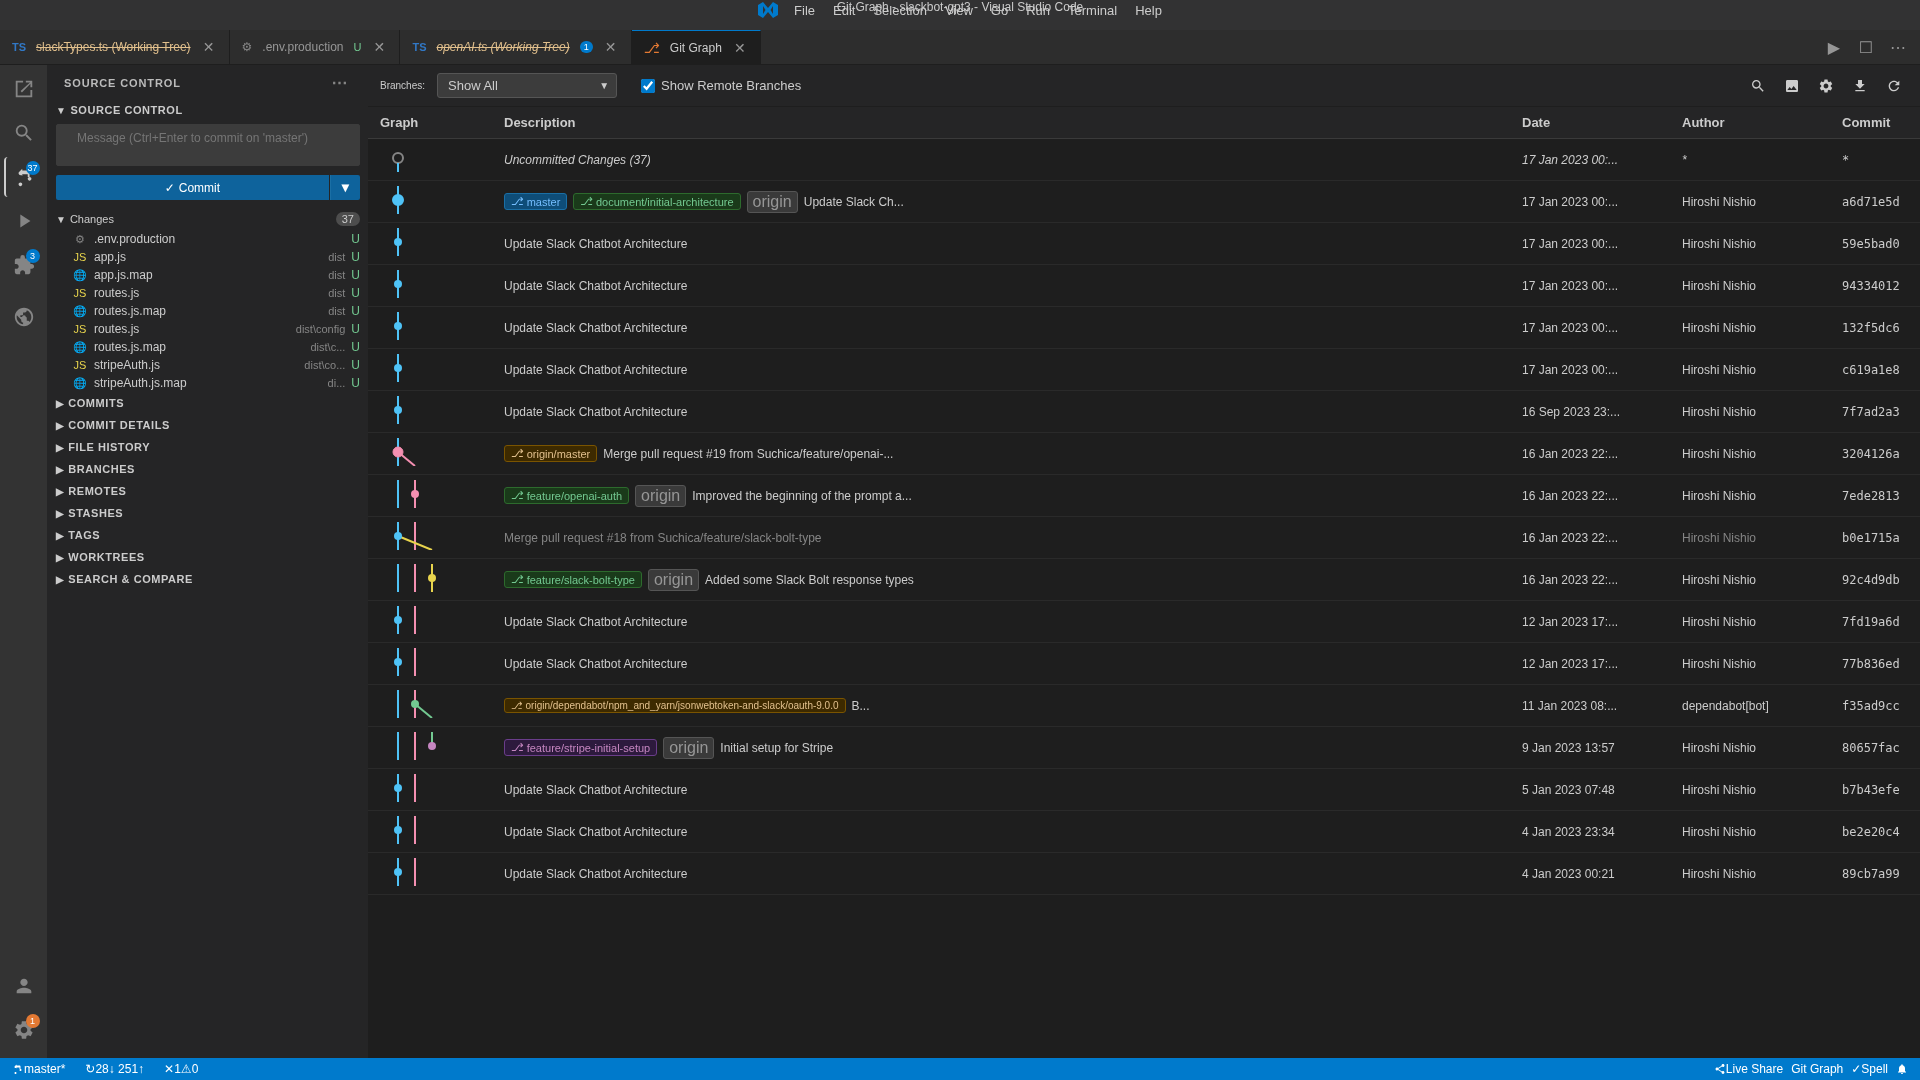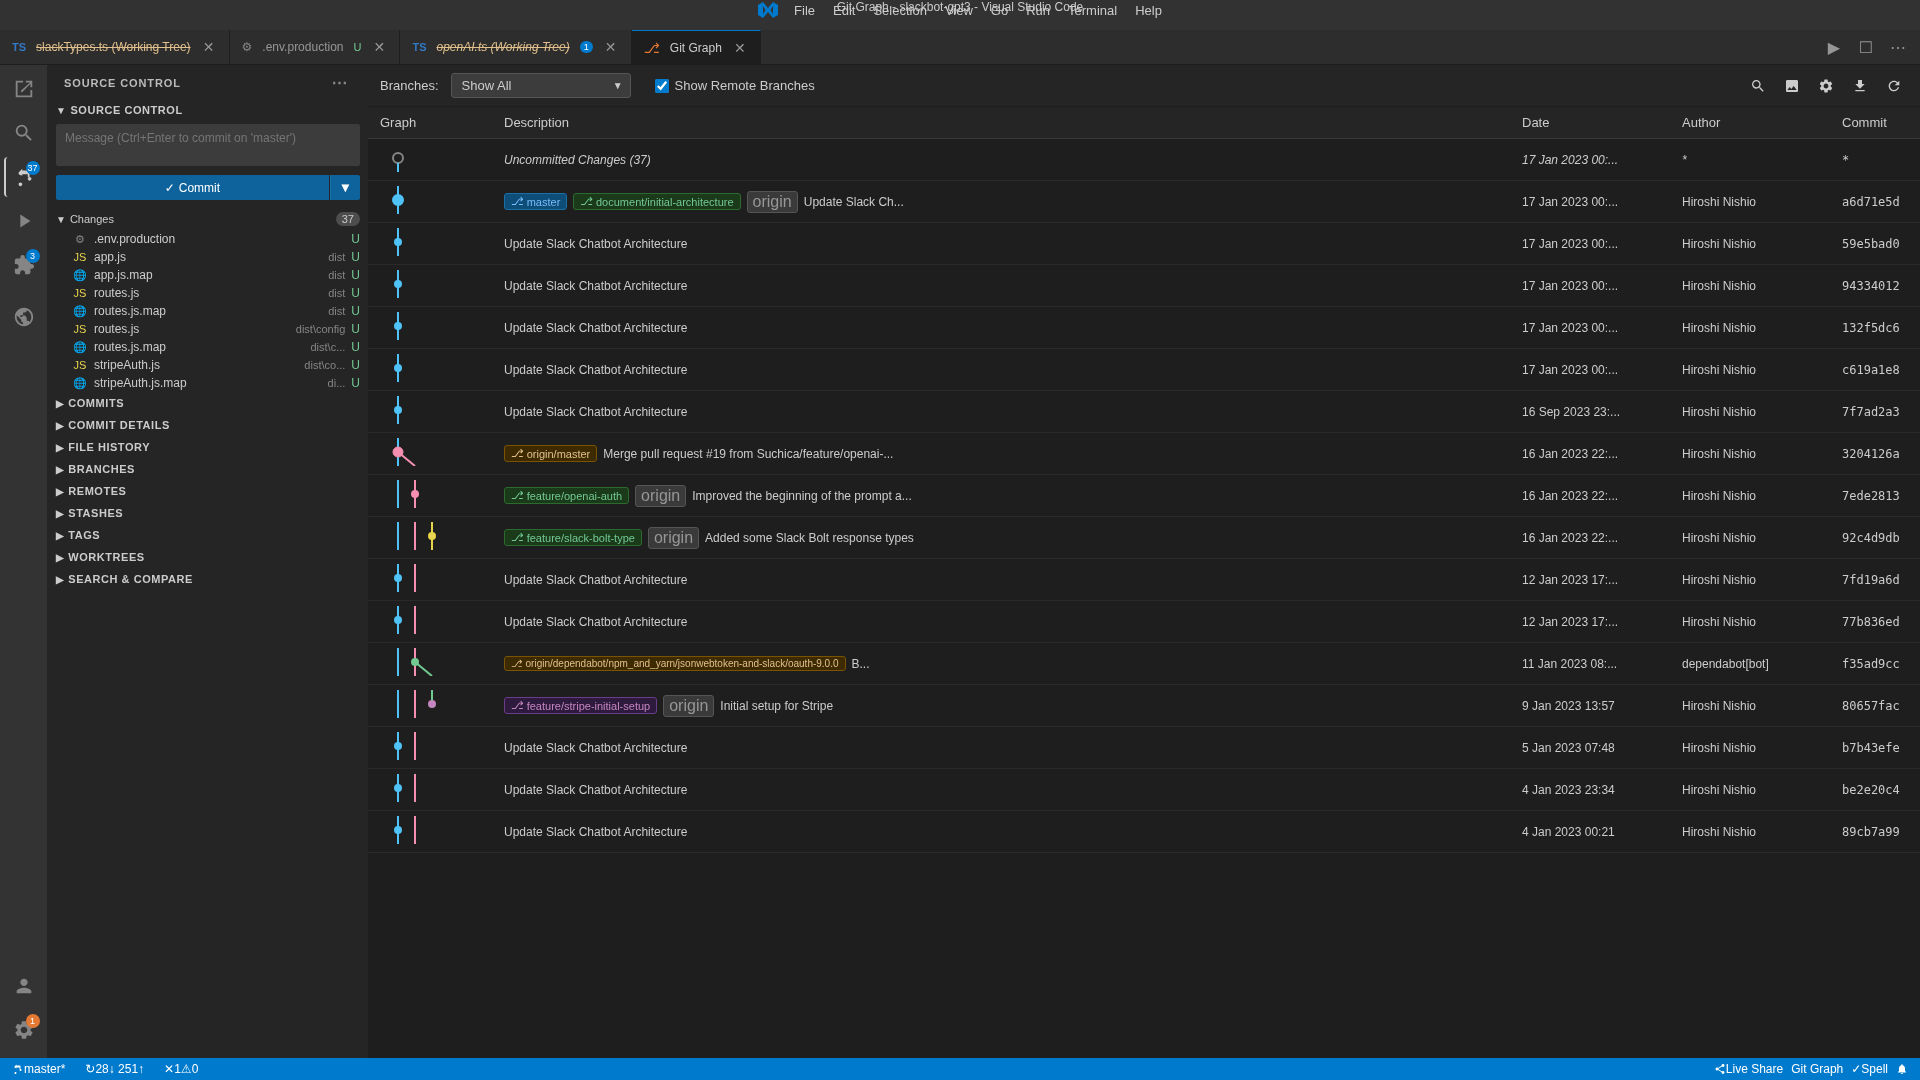--- a/index.html
+++ b/index.html
@@ -238,21 +238,21 @@
     }
 
     .commit-input-area {
       padding: 4px 8px;
     }
     .commit-message-input {
       width: 100%;
       background: #3c3c3c;
       border: 1px solid #3c3c3c;
       color: #cccccc;
-      padding: 6px 8px;
+      padding: 6px 20px;
       font-size: 12px;
       resize: none;
       border-radius: 2px;
       outline: none;
       font-family: inherit;
     }
     .commit-button-row {
       display: flex;
       margin-top: 6px;
       gap: 1px;
@@ -347,21 +347,21 @@
       background: #252526;
       display: flex;
       align-items: center;
       padding: 0 12px;
       gap: 12px;
       border-bottom: 1px solid #1e1e1e;
       flex-shrink: 0;
     }
     .toolbar-label {
       color: #cccccc;
-      font-size: 13px;
+      font-size: 10px;
     }
     .branch-select-wrapper {
       position: relative;
       display: flex;
       align-items: center;
     }
     .branch-select {
       background: #3c3c3c;
       border: 1px solid #555;
       color: #cccccc;
@@ -428,21 +428,21 @@
     .graph-table thead {
       position: sticky;
       top: 0;
       z-index: 10;
       background: #252526;
     }
     .graph-table thead th {
       padding: 8px 12px;
       text-align: left;
       font-size: 13px;
-      font-weight: 400;
+      font-weight: 700;
       color: #cccccc;
       border-bottom: 1px solid #3a3a3a;
     }
     .graph-table thead th:first-child { width: 120px; }
     .graph-table thead th.date-col { width: 160px; }
     .graph-table thead th.author-col { width: 160px; }
     .graph-table thead th.commit-col { width: 90px; }
 
     .graph-table tbody tr {
       border-bottom: 1px solid #2a2a2a;
@@ -949,20 +949,34 @@
                 </span>
                 <span class="origin-tag">origin</span>
                 <span>Improved the beginning of the prompt a...</span>
               </div>
             </td>
             <td class="date-text">16 Jan 2023 22:...</td>
             <td class="author-text">Hiroshi Nishio</td>
             <td class="commit-hash">7ede2813</td>
           </tr>
 
+          <tr style="color:#858585;">
+            <td>
+              <svg width="100" height="28" viewBox="0 0 100 28">
+                <line x1="18" y1="0" x2="18" y2="28" stroke="#4fc3f7" stroke-width="2"></line>
+                <line x1="35" y1="0" x2="35" y2="28" stroke="#f48fb1" stroke-width="2"></line>
+                <line x1="52" y1="28" x2="18" y2="14" stroke="#e8d44d" stroke-width="2"></line>
+                <circle cx="18" cy="14" r="4" fill="#4fc3f7"></circle>
+              </svg>
+            </td>
+            <td style="color:#858585;">Merge pull request #18 from Suchica/feature/slack-bolt-type</td>
+            <td class="date-text">16 Jan 2023 22:...</td>
+            <td style="color:#858585;">Hiroshi Nishio</td>
+            <td class="commit-hash">b0e1715a</td>
+          </tr>
 
           <tr>
             <td>
               <svg width="100" height="28" viewBox="0 0 100 28">
                 <line x1="18" y1="0" x2="18" y2="28" stroke="#4fc3f7" stroke-width="2"></line>
                 <line x1="35" y1="0" x2="35" y2="28" stroke="#f48fb1" stroke-width="2"></line>
                 <line x1="52" y1="0" x2="52" y2="28" stroke="#e8d44d" stroke-width="2"></line>
                 <circle cx="52" cy="14" r="4" fill="#e8d44d"></circle>
               </svg>
             </td>

